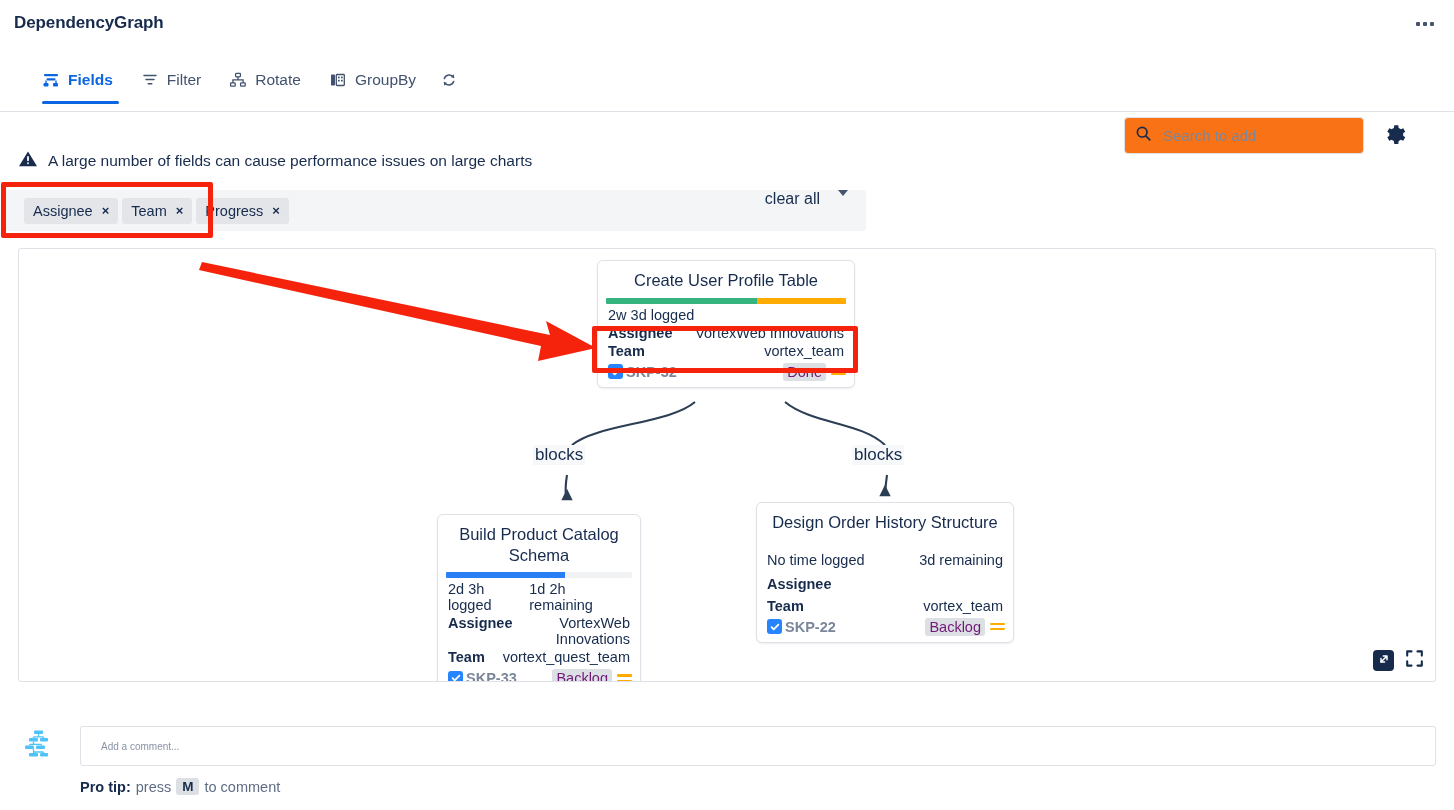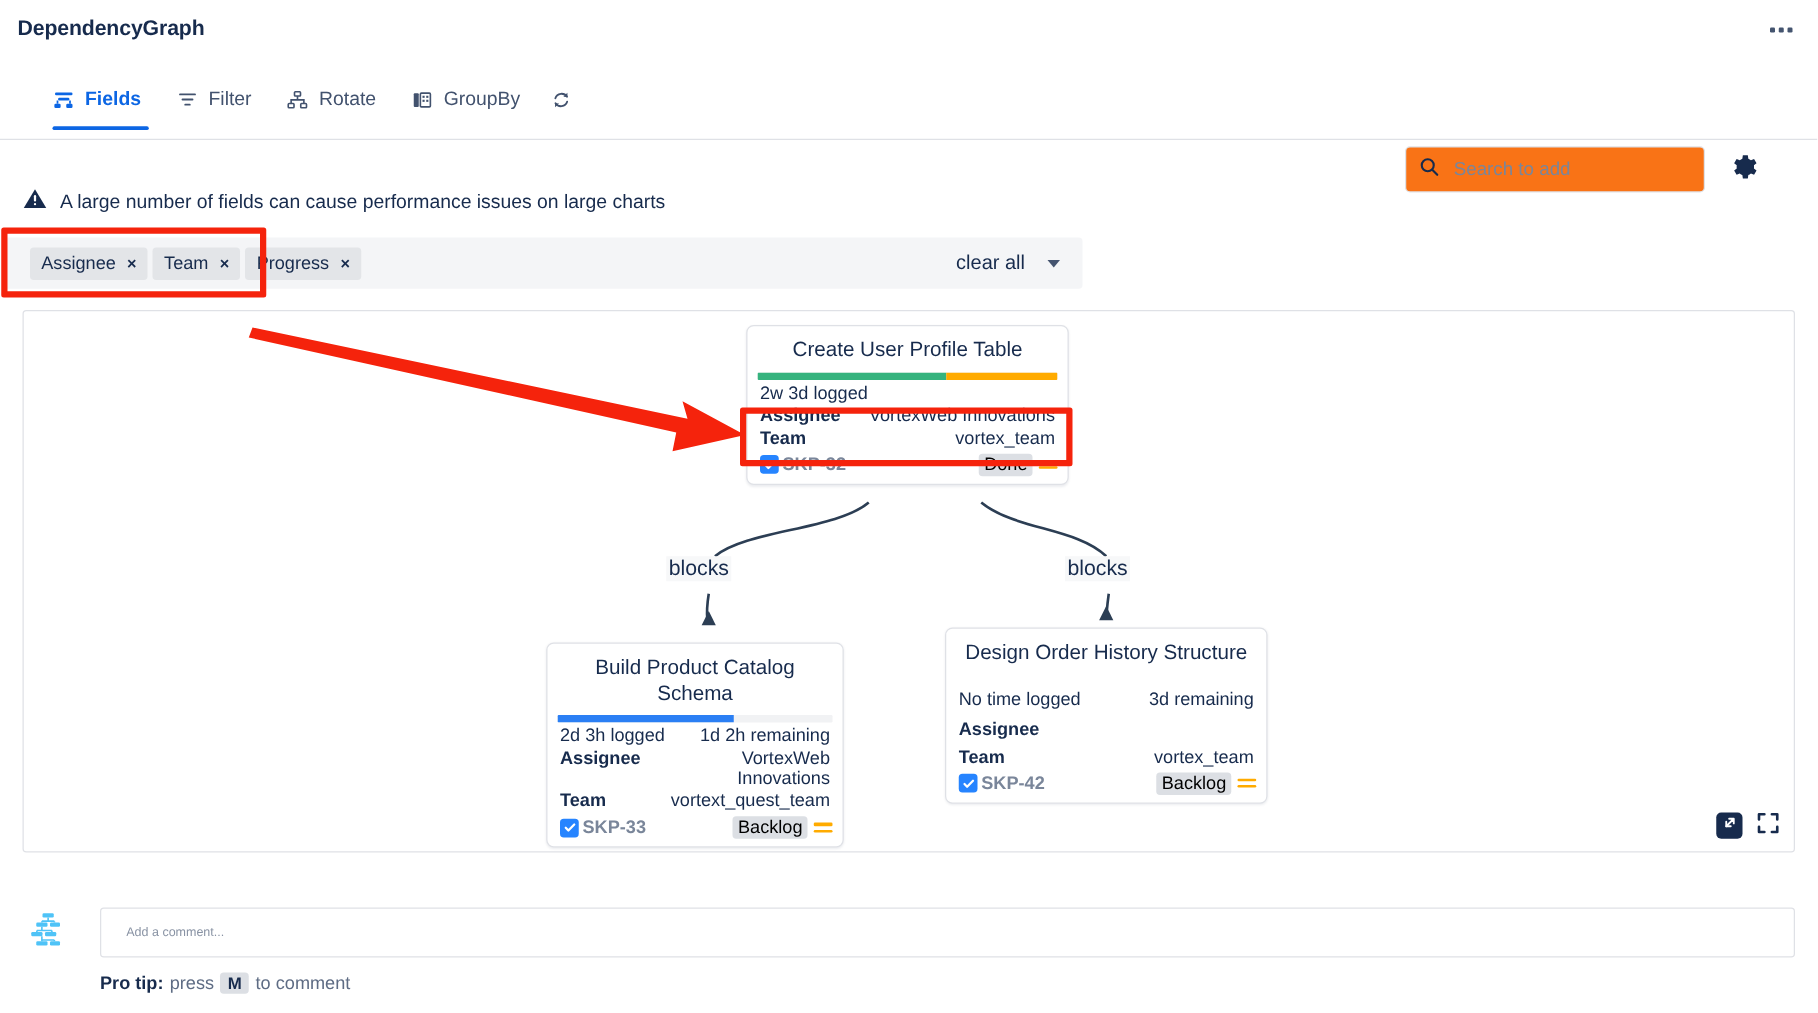--- a/index.html
+++ b/index.html
@@ -87,21 +87,21 @@
   .chips { display: flex; align-items: center; gap: 4px; padding-left: 22px; }
   .chip {
     display: flex; align-items: center; gap: 9px;
     height: 26px; padding: 0 9px;
     background: #E3E5E8; border-radius: 3px;
     font-size: 14.5px; color: #172B4D; cursor: pointer;
   }
   .chip .x { font-size: 13px; font-weight: bold; color: #172B4D; }
   .clear-all {
     position: absolute; right: 18px; top: 0; height: 41px;
-    display: flex; align-items: center; gap: 18px;
+    display: flex; gap: 18px;
     font-size: 16px; color: #172B4D; cursor: pointer;
   }
   .caret { width: 0; height: 0; border-left: 5.5px solid transparent; border-right: 5.5px solid transparent; border-top: 6px solid #44546F; }
 
   
   .canvas {
     position: absolute; left: 18px; top: 248px;
     width: 1418px; height: 434px;
     border: 1px solid #DFE1E6; border-radius: 3px;
     background: #fff; overflow: hidden;
@@ -136,21 +136,21 @@
   }
   .keycell { display: flex; align-items: center; gap: 3px; }
   .issue-key { font-size: 14.5px; color: #7A869A; font-weight: bold; }
   .chk {
     width: 15px; height: 15px; background: #2684FF; border-radius: 3px;
     display: inline-flex; align-items: center; justify-content: center;
   }
   .status-cell { display: flex; align-items: center; gap: 5px; }
   .status-badge {
     background: #DCDFE4; border-radius: 3px; padding: 1px 4px;
-    font-size: 14.5px; color: #000000;
+    font-size: 14.5px; color: #701a75;
   }
   .prio { display: inline-flex; flex-direction: column; gap: 2.5px; }
   .prio i { display: block; width: 15px; height: 2.6px; background: #FFAB00; border-radius: 1px; }
 
   .edge-label {
     position: absolute; font-size: 17px; color: #172B4D;
     background: #F7F8F9; padding: 0 2px;
   }
 
   
@@ -363,21 +363,21 @@
         <span class="status-cell">
           <span class="status-badge">Done</span>
           <span class="prio">
               <i></i>
               <i></i>
             </span>
         </span>
       </div>
     </div>
 
-    <div class="node" style="left:418px; top:265px; width:238px;">
+    <div class="node" style="left:418px; top:265px; width:204px;">
       <div class="node-title">Build Product Catalog Schema</div>
       <div class="pbar">
         <span style="width:64%; background:#2B7FF4;"></span>
       </div>
       <div class="timerow">
         <span>2d 3h logged</span>
         <span>1d 2h remaining</span>
       </div>
       <div class="fieldrow">
         <span class="k">Assignee</span>
@@ -420,21 +420,21 @@
         <span class="k">Team</span>
         <span class="v">vortex_team</span>
       </div>
       <div class="keyrow">
         <span class="keycell">
           <span class="chk">
             <svg width="10" height="10" viewBox="0 0 10 10">
                 <path d="M1.6 5.2l2.1 2.2L8.4 2.6" stroke="#fff" stroke-width="1.8" fill="none" stroke-linecap="round" stroke-linejoin="round"></path>
               </svg>
           </span>
-          <span class="issue-key">SKP-42</span>
+          <span class="issue-key">SKP-22</span>
         </span>
         <span class="status-cell">
           <span class="status-badge">Backlog</span>
           <span class="prio">
               <i></i>
               <i></i>
             </span>
         </span>
       </div>
     </div>

